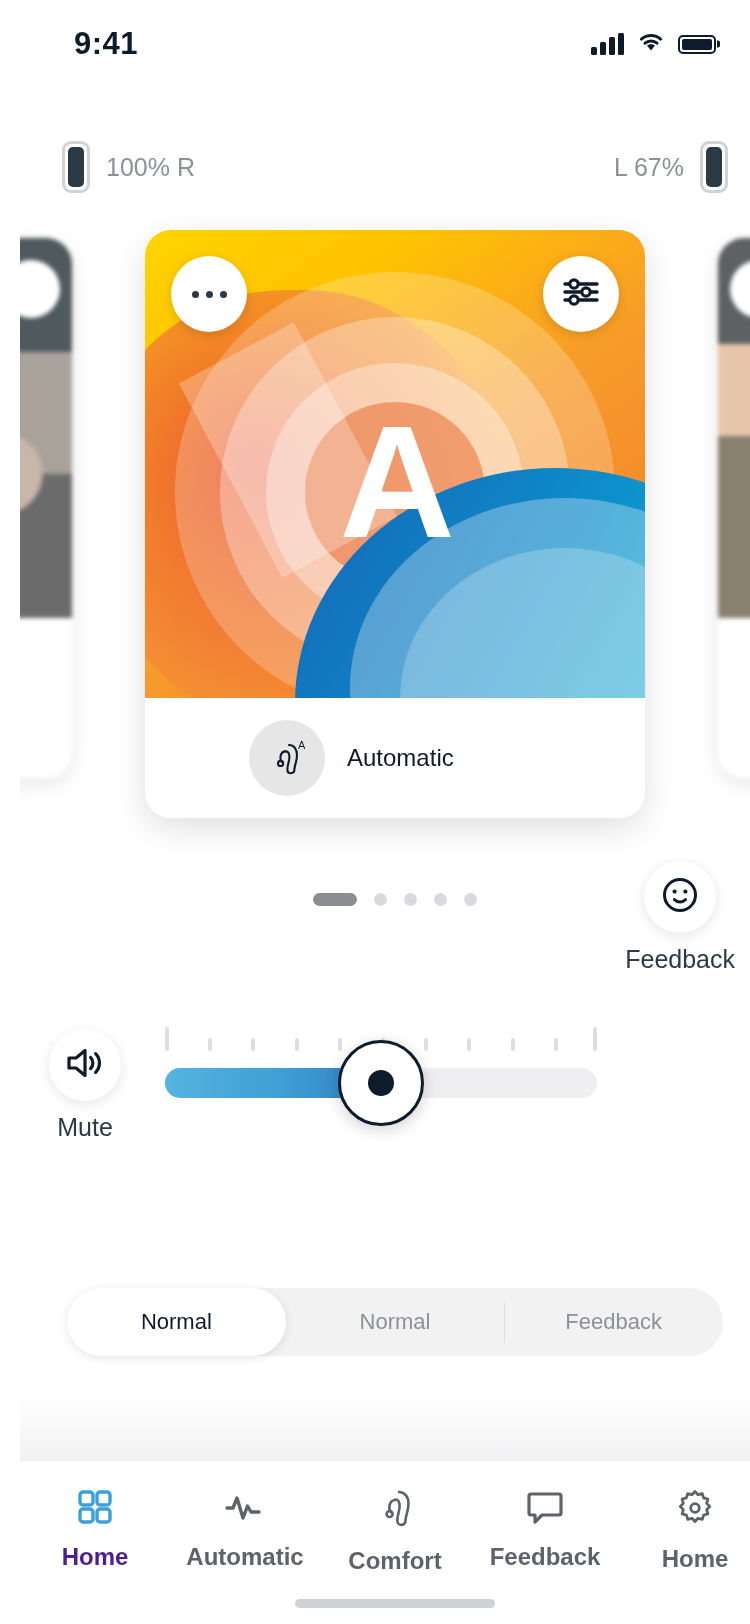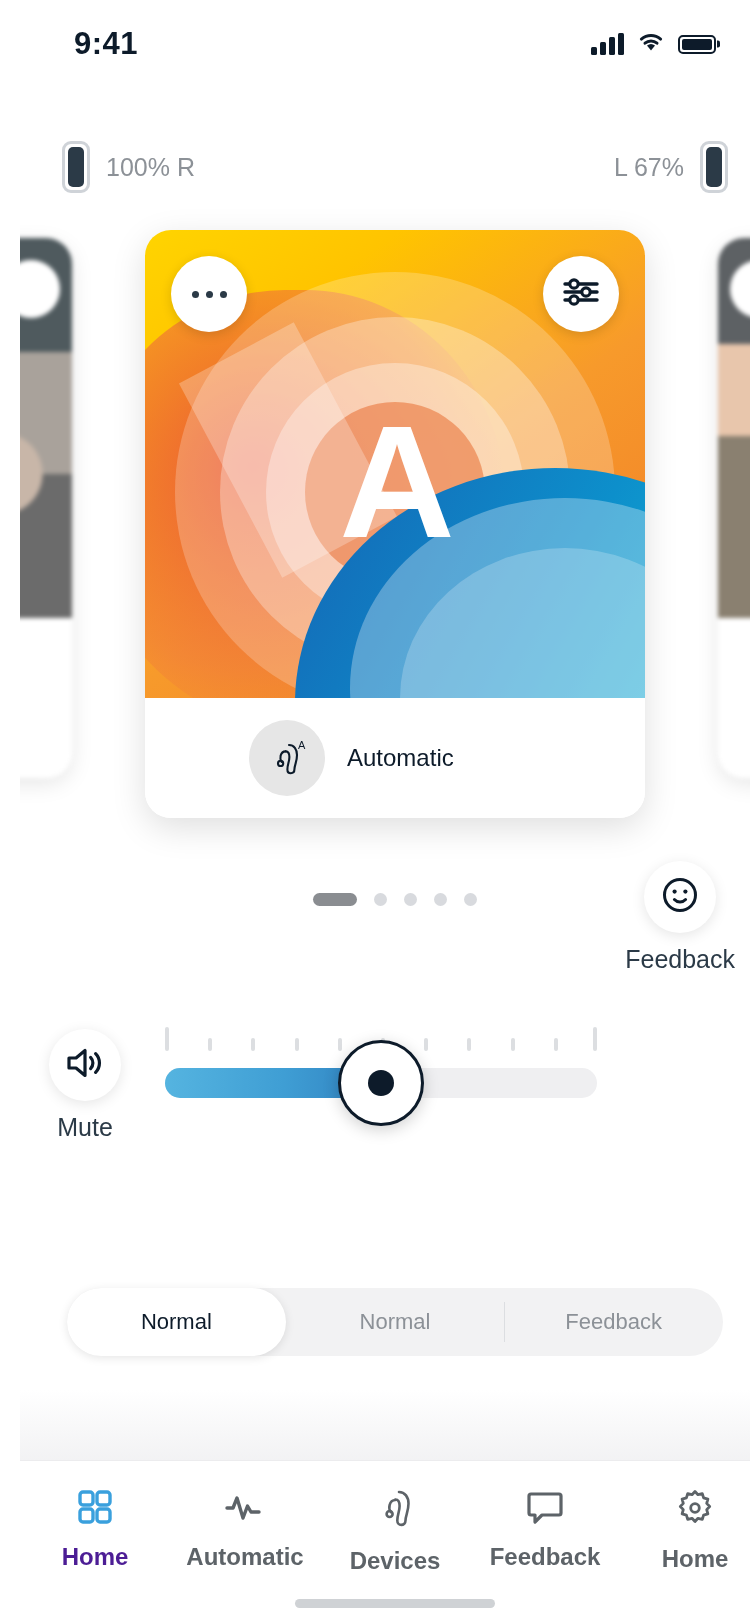--- a/index.html
+++ b/index.html
@@ -444,21 +444,21 @@
     </div>
 
     <div class="navitem">
       <span>
         <svg width="40" height="44" viewBox="0 0 40 44">
           <path d="M24 5c6 0 9.5 5 9.5 11.6 0 8-3 11.6-3 17 0 2.6-1.9 4.3-4.2 4.3s-4-1.9-4-4.5c0-5.8 2.3-8.8 2.3-14.4 0-4-1.4-6.5-4.2-6.5" fill="none" stroke="#5d6368" stroke-width="2.6" stroke-linecap="round"></path>
           <path d="M20.4 13c-3 0-5.1 2.3-5.8 5.1-.6 2.4-.2 5.1 1.2 7" fill="none" stroke="#5d6368" stroke-width="2.6" stroke-linecap="round"></path>
           <circle cx="14.6" cy="27" r="3" fill="none" stroke="#5d6368" stroke-width="2.6"></circle>
         </svg>
       </span>
-      <span class="nlbl">Devices</span>
+      <span class="nlbl">Comfort</span>
     </div>
 
     <div class="navitem">
       <span>
         <svg width="42" height="40" viewBox="0 0 42 40">
           <path d="M7 7h28a2 2 0 012 2v17a2 2 0 01-2 2H18l-7 7v-7H7a2 2 0 01-2-2V9a2 2 0 012-2z" fill="none" stroke="#5d6368" stroke-width="3.2" stroke-linejoin="round"></path>
         </svg>
       </span>
       <span class="nlbl">Feedback</span>
     </div>

